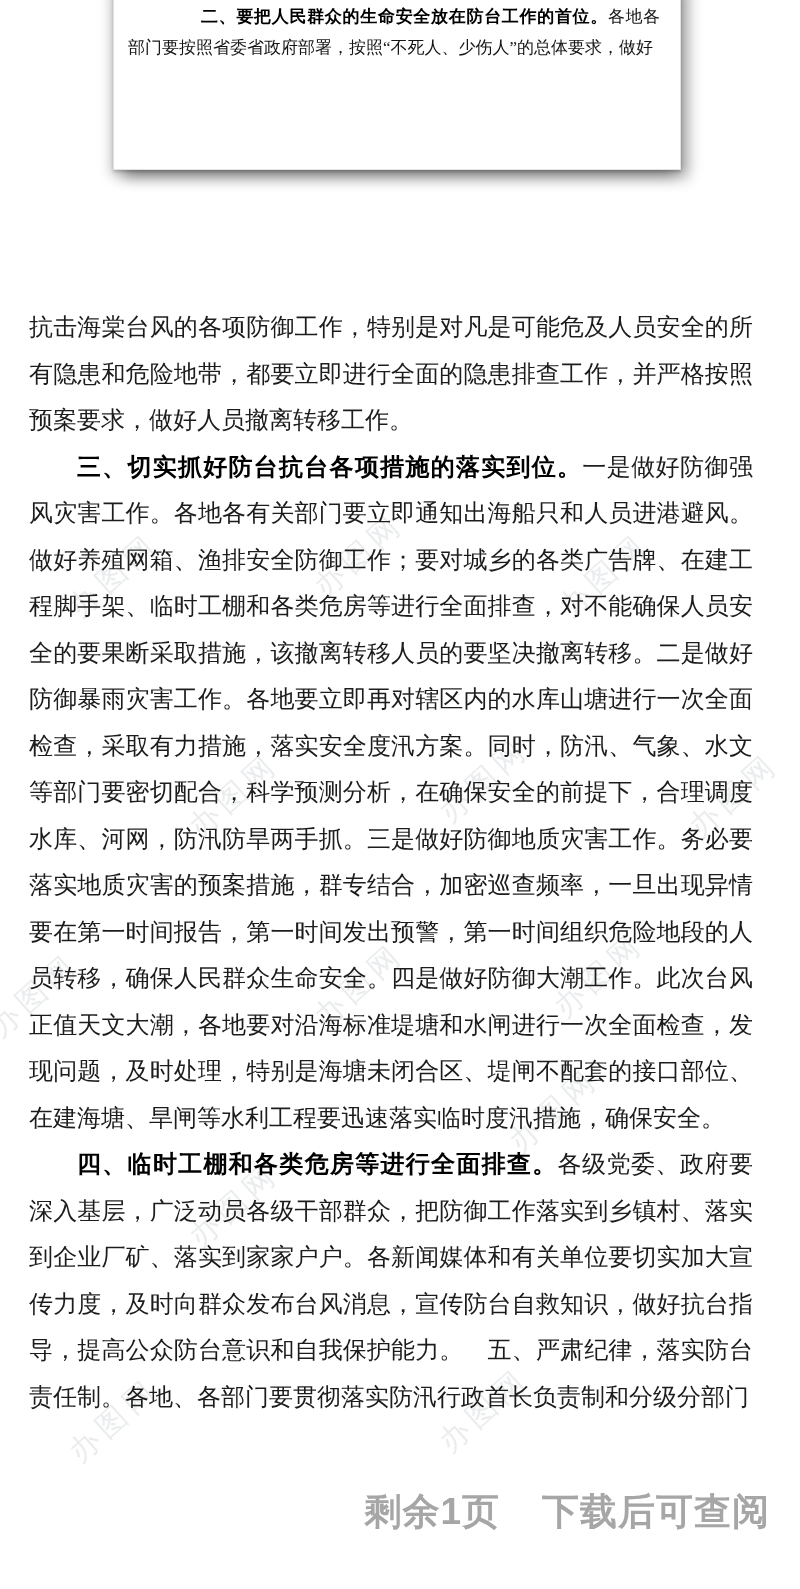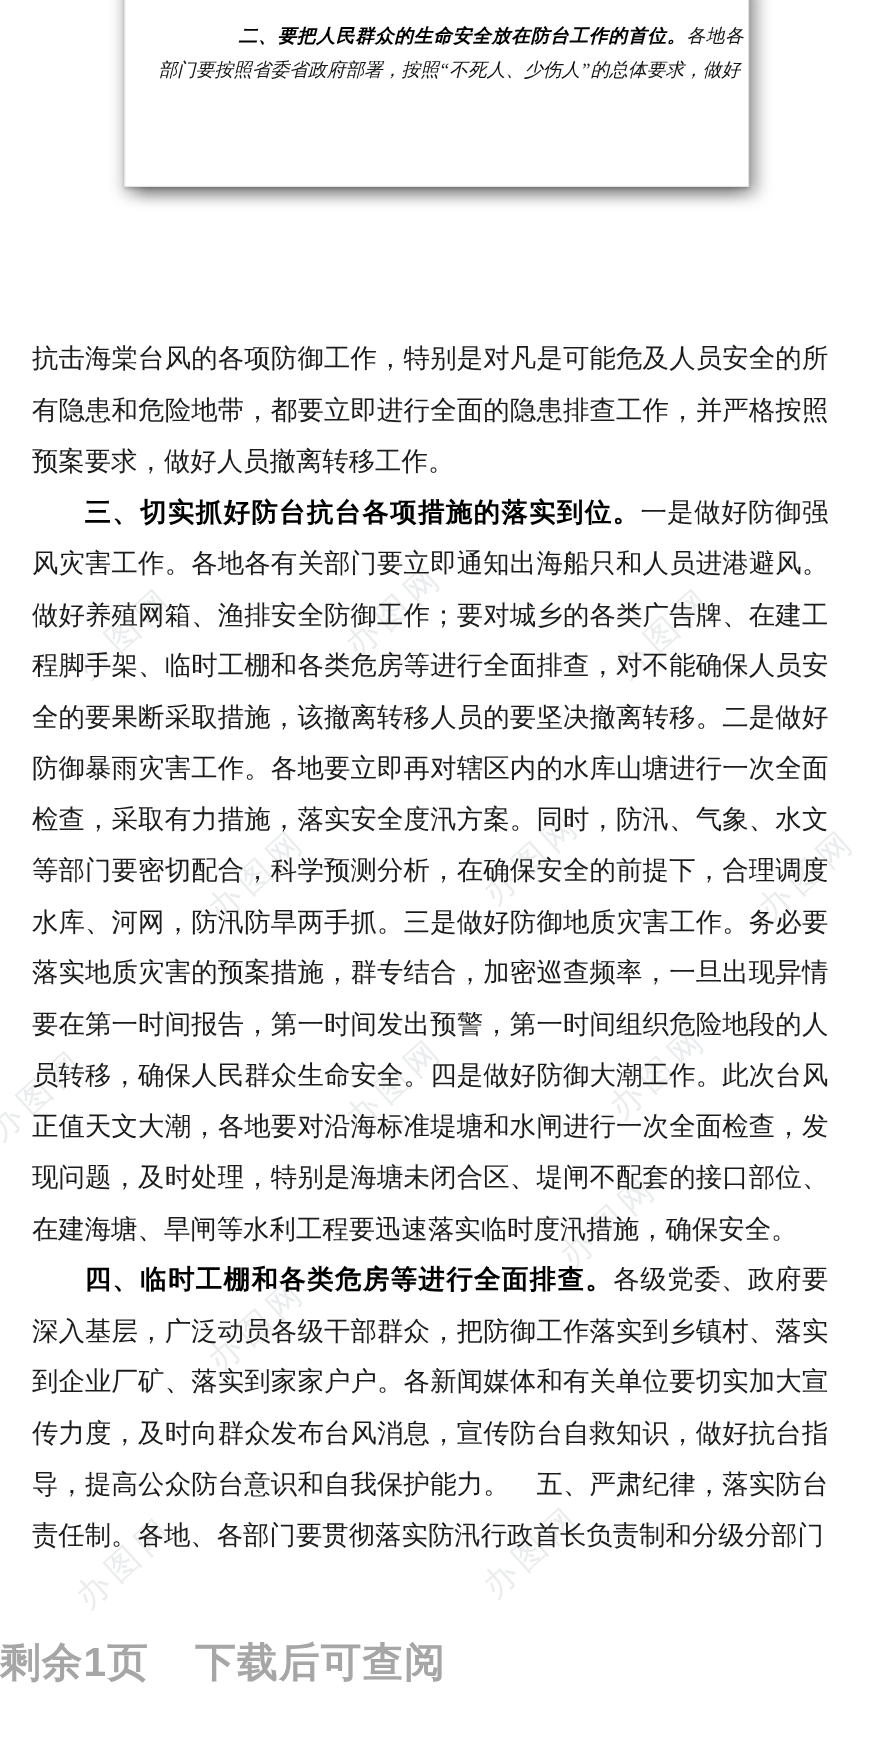--- a/index.html
+++ b/index.html
@@ -12,23 +12,23 @@
   
   .prev-card{
     position:absolute;left:113px;top:-24px;width:568px;height:194px;
     background:#ffffff;border:1px solid #e2e2e2;box-sizing:border-box;
     box-shadow:8px 9px 14px -2px rgba(0,0,0,.42),
                -6px 9px 12px -3px rgba(0,0,0,.20),
                0 2px 3px rgba(0,0,0,.18);
     padding:24px 20px 0 14px;
   }
   .prev-card p{
-    margin:16px;width:532px;
+    margin:0;width:532px;
     font-size:17px;line-height:31px;color:#151515;
-    text-align:justify;text-indent:73px;word-break:break-all;font-style:italic;
+    text-align:justify;text-indent:73px;word-break:break-all;
   }
   .prev-card b{
     font-family:"Liberation Sans","DejaVu Sans",sans-serif;
     font-weight:700;letter-spacing:.2px;color:#000;
   }
 
   
   .doc{
     position:absolute;left:29px;top:304px;width:724px;
     font-size:24px;line-height:46.5px;color:#1c1c1c;
@@ -47,21 +47,21 @@
     position:absolute;
     font-family:"Liberation Sans","DejaVu Sans",sans-serif;
     font-size:30px;color:#d9dee1;opacity:.55;letter-spacing:6px;
     transform:rotate(-42deg);white-space:nowrap;
   }
 
   
   .footer{
     position:absolute;left:0;top:1487px;width:800px;
     padding-right:30px;box-sizing:border-box;
-    text-align:left;
+    text-align:right;
     font-family:"Liberation Sans","DejaVu Sans",sans-serif;
     font-size:37px;font-weight:600;color:#a6a6a6;letter-spacing:1px;
     white-space:nowrap;
   }
   .footer .gap{display:inline-block;width:42px;}
 </style>
 </head>
 <body>
 
 <div class="wm-layer">

